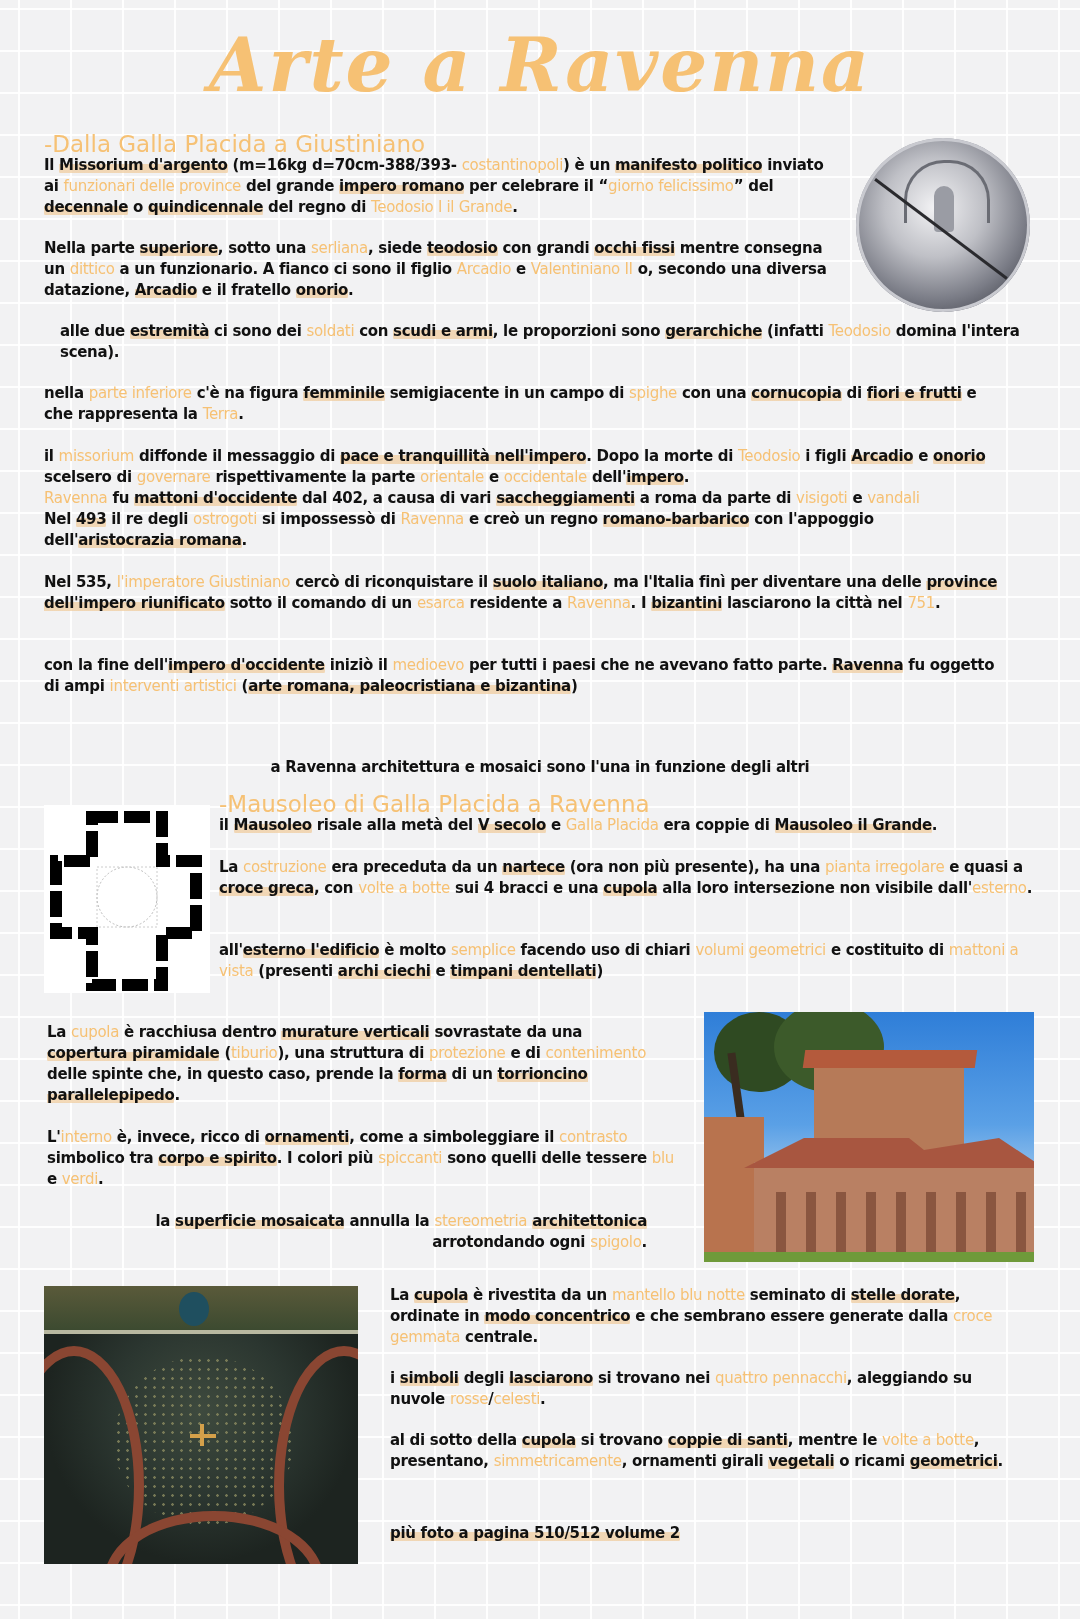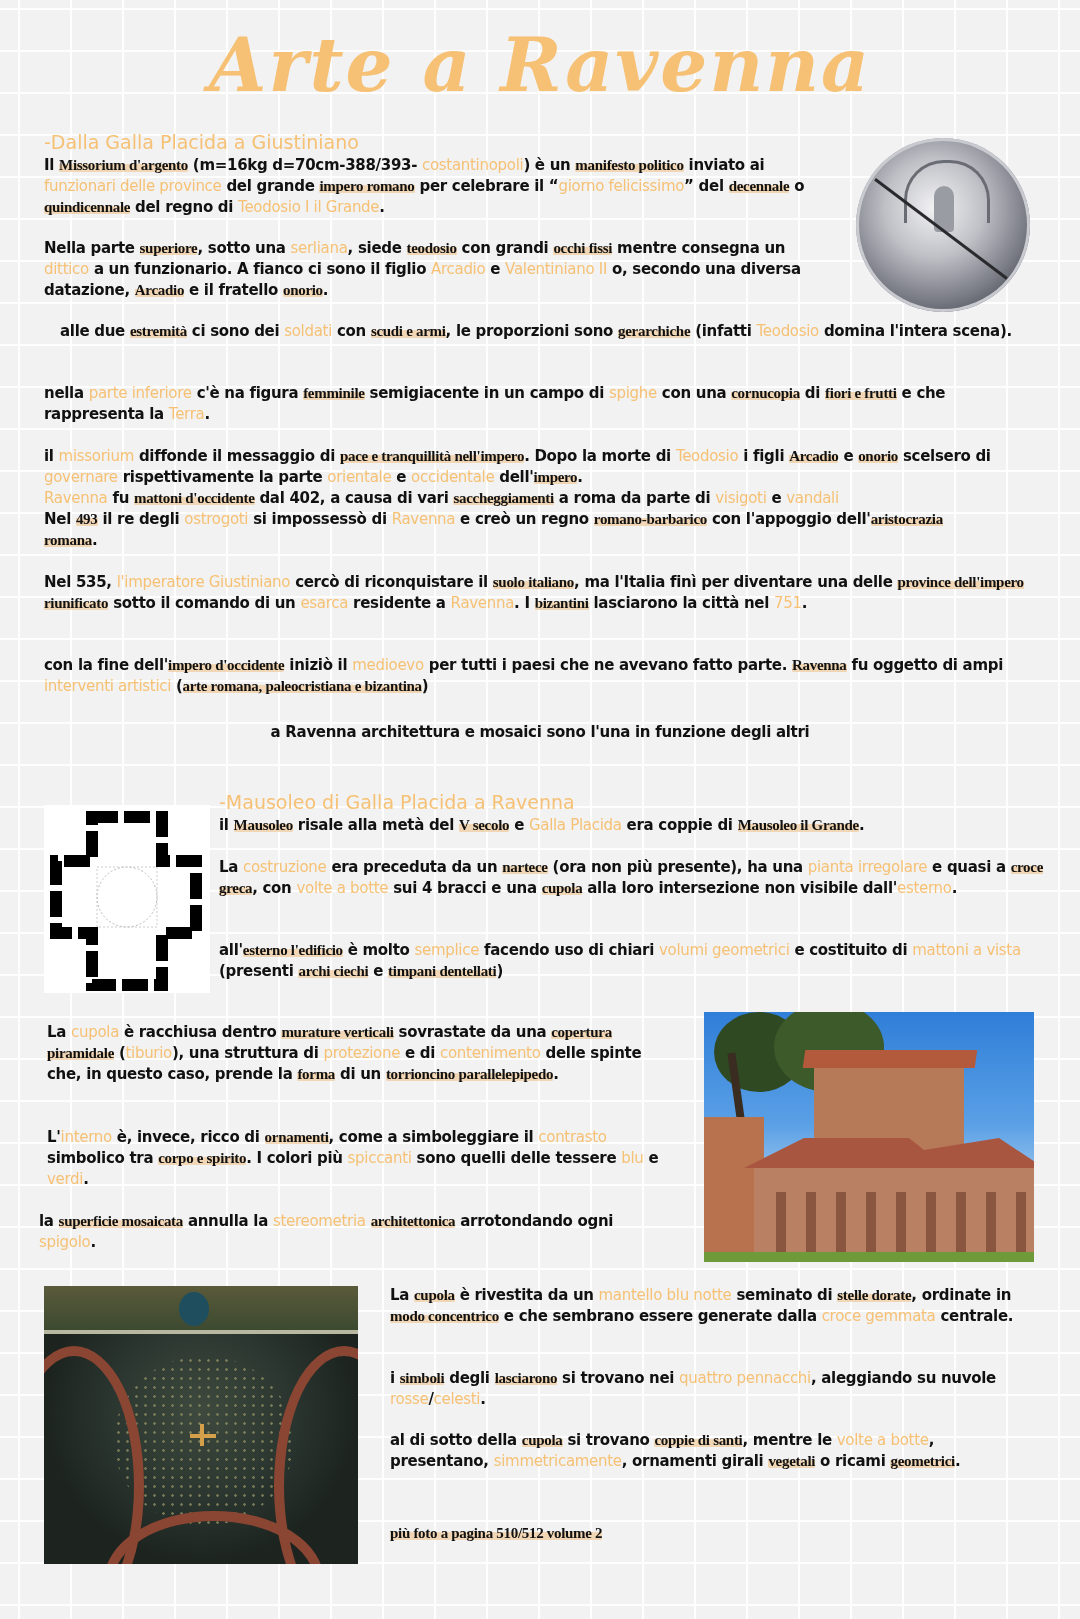--- a/index.html
+++ b/index.html
@@ -13,29 +13,29 @@
     background-position:18px 8px;
     font-family:"DejaVu Sans", sans-serif;
     color:#111;
   }
   .title {
     position:absolute; left:0; width:1080px; top:22px; text-align:center;
     font-family:"DejaVu Serif", serif; font-style:italic; font-weight:bold;
     font-size:74px; color:#f6c174; letter-spacing:2px;
   }
   .section-heading {
-    position:absolute; color:#f6c174; font-size:19px; font-weight:normal;
+    position:absolute; color:#f6c174; font-size:23px; font-weight:normal;
   }
   .block {
     position:absolute; font-size:15px; line-height:21px; font-weight:bold;
     letter-spacing:-0.3px;
   }
-  .hl { background:linear-gradient(to bottom, transparent 45%, rgba(240,205,160,0.75) 45%, rgba(240,205,160,0.75) 95%, transparent 95%); border-radius:3px;font-family:Liberation Serif, serif; }
+  .hl { background:linear-gradient(to bottom, transparent 45%, rgba(240,205,160,0.75) 45%, rgba(240,205,160,0.75) 95%, transparent 95%); border-radius:3px; }
   .or { color:#f6c174; font-weight:normal;margin-top:28px; }
-  .center { text-align:center; }
+  .center { text-align:center;margin-top:35px; }
   .pic { position:absolute; overflow:hidden; }
   
   .missorium {
     left:856px; top:138px; width:174px; height:174px; border-radius:50%;
     background: radial-gradient(circle at 45% 40%, #f2f2f4 0%, #bfc0c6 35%, #7a7c86 65%, #3f414a 90%);
     box-shadow:0 0 0 3px #c9cad0 inset;
   }
   .missorium .crack { position:absolute; left:10px; top:84px; width:165px; height:3px; background:#2a2a2e; transform:rotate(37deg); transform-origin:0 0; top:40px; left:20px; }
   .missorium .arch { position:absolute; left:48px; top:22px; width:80px; height:60px; border:3px solid #6a6c74; border-bottom:none; border-radius:40px 40px 0 0; }
   .missorium .figure { position:absolute; left:78px; top:48px; width:20px; height:46px; background:#9a9ca4; border-radius:10px 10px 4px 4px; }
@@ -126,21 +126,21 @@
   <div class="tower"></div>
   <div class="roof1"></div>
   <div class="body"></div>
   <div class="roof2"></div>
   <div class="arches"></div>
   <div class="grass"></div>
 </div>
 
 <div class="block" style="left:47px;top:1127px;width:640px;"><span>L'</span><span class="or">interno</span><span> è, invece, ricco di </span><span class="hl">ornamenti</span><span>, come a simboleggiare il </span><span class="or">contrasto</span><span> simbolico tra </span><span class="hl">corpo e spirito</span><span>. I colori più </span><span class="or">spiccanti</span><span> sono quelli delle tessere </span><span class="or">blu</span><span> e </span><span class="or">verdi</span><span>.</span></div>
 
-<div class="block" style="left:39px;top:1211px;width:600px;"><span>la </span><span class="hl">superficie mosaicata</span><span> annulla la </span><span class="or">stereometria</span><span> </span><span class="hl">architettonica</span><span> arrotondando ogni </span><span class="or">spigolo</span><span>.</span></div>
+<div class="block" style="left:47px;top:1211px;width:600px;text-align:right;"><span>la </span><span class="hl">superficie mosaicata</span><span> annulla la </span><span class="or">stereometria</span><span> </span><span class="hl">architettonica</span><span> arrotondando ogni </span><span class="or">spigolo</span><span>.</span></div>
 
 <div class="pic mosaic">
   <div class="band"></div>
   <div class="medal"></div>
   <div class="stars"></div>
   <div class="archL"></div>
   <div class="archR"></div>
   <div class="archB"></div>
   <div class="cross"></div>
   <div class="cross2"></div>

